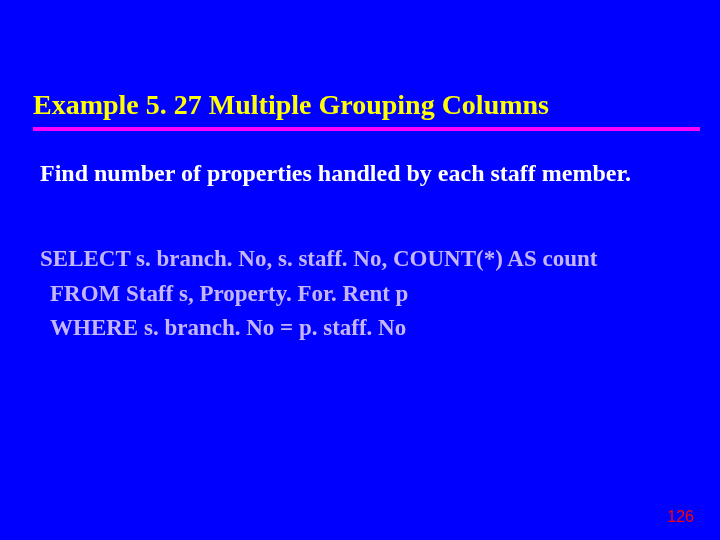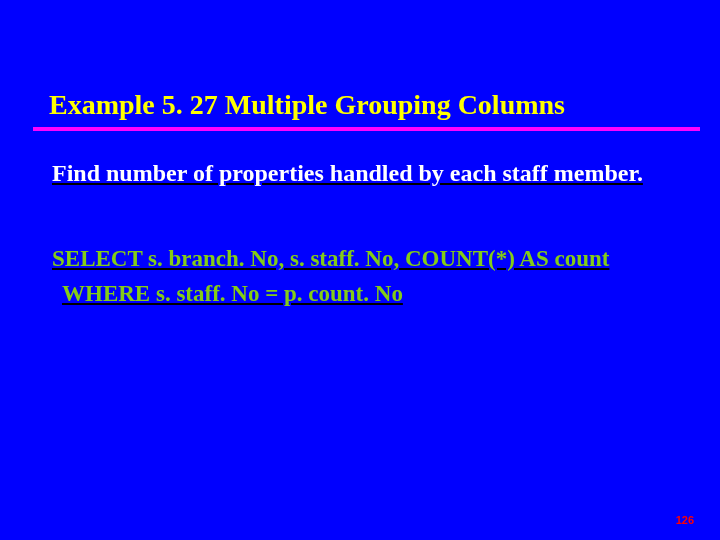--- a/index.html
+++ b/index.html
@@ -11,83 +11,83 @@
     overflow: hidden;
   }
   .slide {
     width: 720px;
     height: 540px;
     position: relative;
     padding: 0;
   }
   .title-wrap {
     position: absolute;
-    left: 49px;
+    left: 33px;
     right: 40px;
     top: 88px;
   }
   .title {
     color: #ffff00;
     font-size: 28px;
     font-weight: bold;
     line-height: 1.2;
   }
   .title-underline {
     position: absolute;
     left: 33px;
     right: 20px;
     top: 127px;
     height: 4px;
     background: #ff00ff;
   }
   .body-wrap {
     position: absolute;
-    left: 52px;
+    left: 40px;
     right: 60px;
     top: 158px;
-    text-decoration: underline;
   }
   .problem {
     color: #ffffff;
     font-size: 24px;
     font-weight: bold;
     line-height: 1.25;
   }
   .sql-block {
     margin-top: 54px;
-    color: #84cc16;
+    color: #c4b5fd;
     font-size: 23px;
     font-weight: bold;
     line-height: 1.5;
   }
   .sql-line { white-space: pre; }
   .sql-indent { padding-left: 10px; }
   .page-num {
     position: absolute;
     right: 26px;
     bottom: 14px;
     color: #ff0000;
-    font-size: 11px;
+    font-size: 16px;
     font-family: Arial, sans-serif;
-    font-weight: bold;
+    font-weight: normal;
   }
 </style>
 </head>
 <body>
 
 <div class="slide">
 
   <div class="title-wrap">
     <div class="title">Example 5. 27  Multiple Grouping Columns</div>
   </div>
   <div class="title-underline"></div>
 
   <div class="body-wrap">
     <div class="problem">Find number of properties handled by each staff member.</div>
 
     <div class="sql-block">
       <div class="sql-line">SELECT s. branch. No, s. staff. No, COUNT(*) AS count</div>
-      <div class="sql-line sql-indent">WHERE s. staff. No = p. count. No</div>
+      <div class="sql-line sql-indent">FROM Staff s, Property. For. Rent p</div>
+      <div class="sql-line sql-indent">WHERE s. branch. No = p. staff. No</div>
     </div>
   </div>
 
   <div class="page-num">126</div>
 </div>
 
 </body></html>

